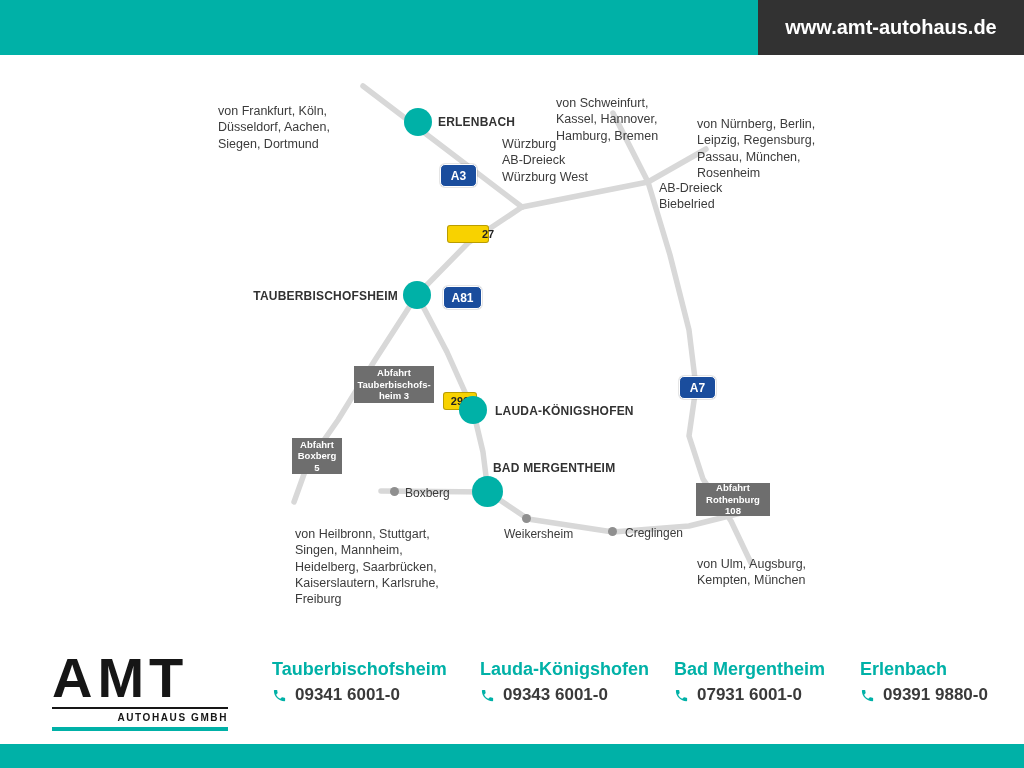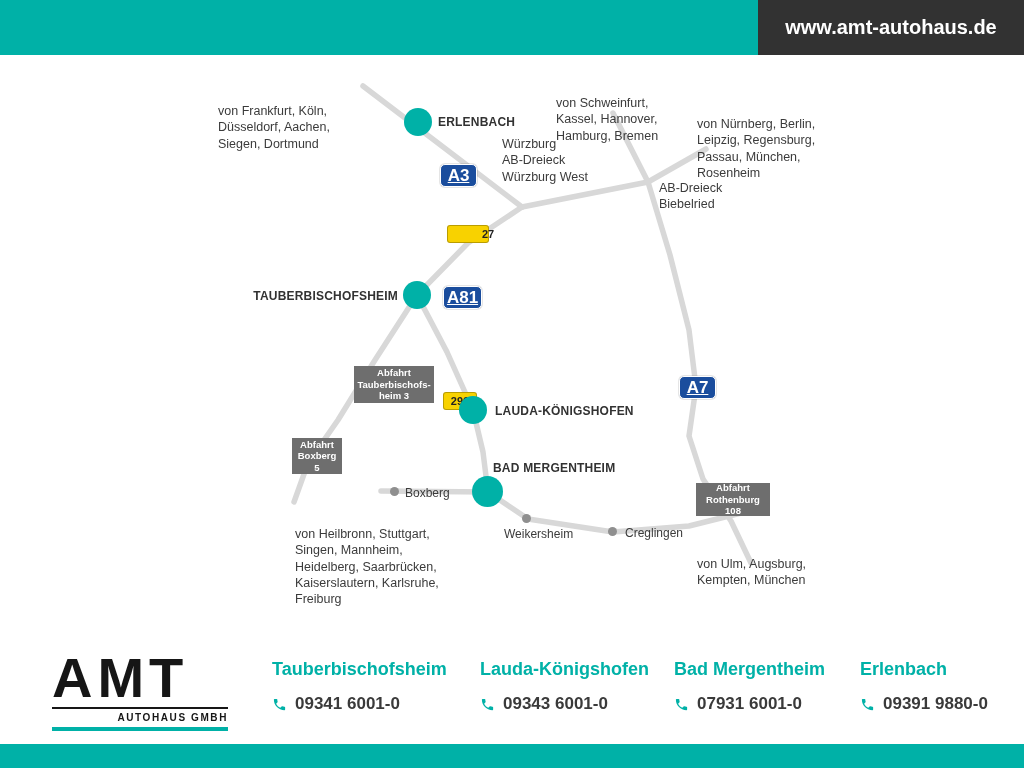--- a/index.html
+++ b/index.html
@@ -29,23 +29,23 @@
   .roads polyline { fill: none; stroke: #d8d8d8; stroke-width: 5.5; stroke-linecap: round; stroke-linejoin: round; }
 
   .dir-text { font-size: 12.5px; color: #3b3b3b; line-height: 1.3; white-space: pre-line; }
   .loc-label { font-size: 12px; font-weight: bold; color: #323232; letter-spacing: 0.2px; }
 
   .city-dot { border-radius: 50%; background: var(--teal); }
   .town-dot { width: 9px; height: 9px; border-radius: 50%; background: #8f8f8f; }
   .town-label { font-size: 12px; color: #3b3b3b; }
 
   .abadge {
-    background: var(--autobahn-blue); color: #fff; font-weight: bold; font-size: 17px;
+    background: var(--autobahn-blue); color: #fff; font-weight: bold; font-size: 12px;
     border-radius: 5px; display: flex; align-items: center; justify-content: center;
-    border: 1.5px solid #ffffff; box-shadow: 0 0 0 1px rgba(0,0,0,0.10); text-decoration: underline;
+    border: 1.5px solid #ffffff; box-shadow: 0 0 0 1px rgba(0,0,0,0.10);
   }
   .bbadge {
     background: var(--bundesstrasse-yellow); color: #222; font-weight: bold; font-size: 11px;
     border-radius: 3px; display: flex; align-items: center; justify-content: center;
     border: 1px solid rgba(0,0,0,0.25);
   }
   .exit-box {
     background: var(--exit-gray); color: #fff; font-size: 9.5px; font-weight: bold;
     text-align: center; line-height: 1.2; white-space: pre-line;
     display: flex; align-items: center; justify-content: center; padding: 2px 1px;
@@ -53,21 +53,21 @@
 
   
   .logo { left: 52px; top: 650px; width: 176px; }
   .logo-name { font-size: 56px; font-weight: 900; letter-spacing: 5px; color: #161616; line-height: 1.0; }
   .logo-rule { height: 2px; background: #161616; margin-top: 1px; }
   .logo-sub { text-align: right; font-size: 10px; font-weight: bold; letter-spacing: 1.6px; color: #161616; margin-top: 3px; }
   .logo-teal { height: 4px; background: var(--teal); margin-top: 4px; }
 
   .branch { top: 659px; }
   .branch-city { color: var(--teal); font-weight: bold; font-size: 18px; }
-  .branch-phone { margin-top: 14px; display: flex; align-items: center; gap: 8px; color: #3a3a3a; font-weight: bold; font-size: 17px; cursor: pointer; }
+  .branch-phone { margin-top: 5px; display: flex; align-items: center; gap: 8px; color: #3a3a3a; font-weight: bold; font-size: 17px; cursor: pointer; }
   .phone-icon { display: inline-flex; }
 </style>
 </head>
 <body style="--teal: #00b1a7; --autobahn-blue: #1a4d9d; --bundesstrasse-yellow: #f8d200; --exit-gray: #6e6e6e;">
 
 <div class="page">
 
   <div class="abs topbar"></div>
   <div class="abs urlbox">www.amt-autohaus.de</div>
 

